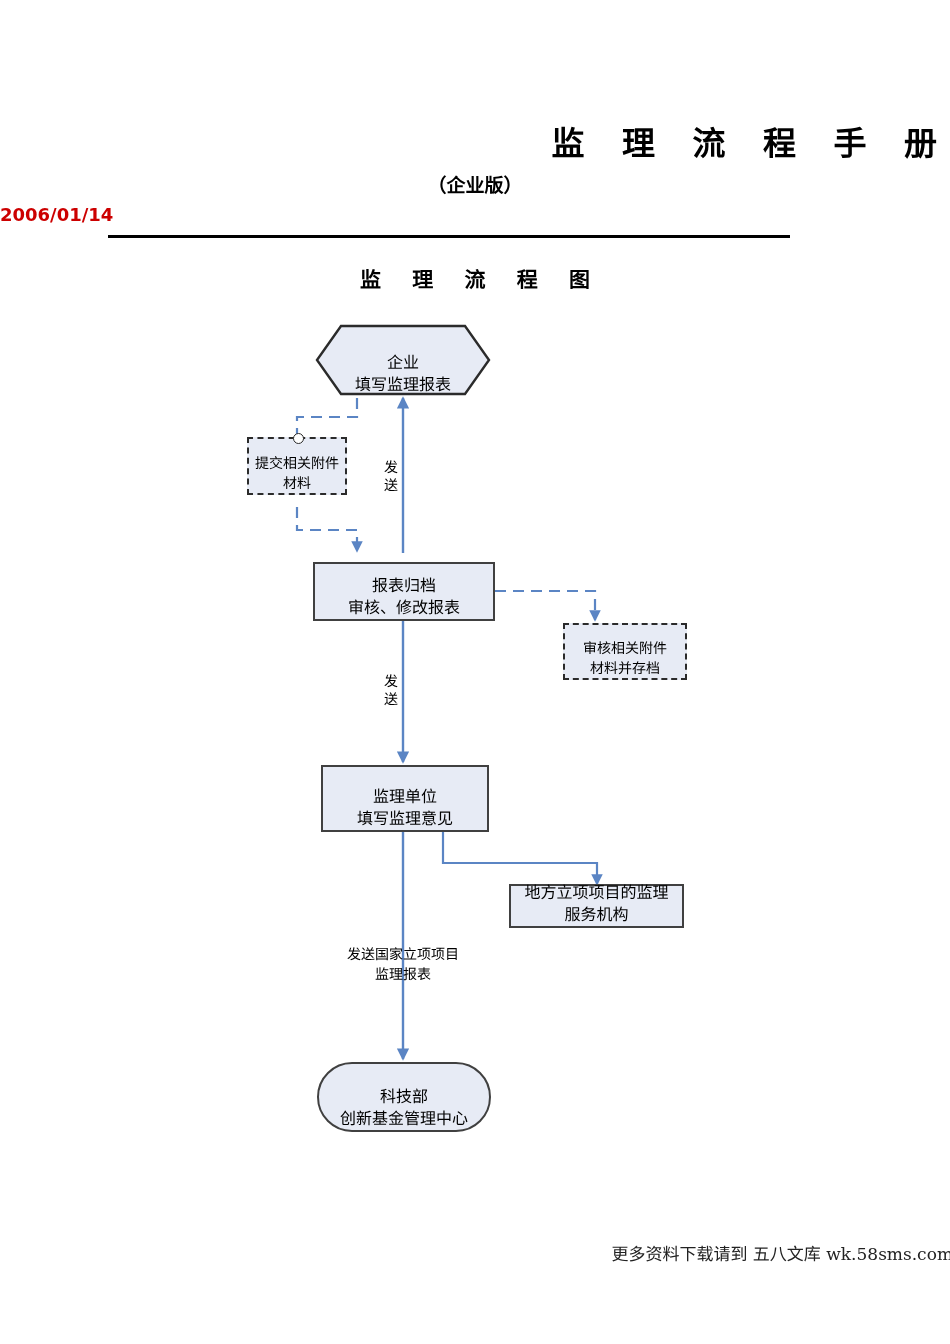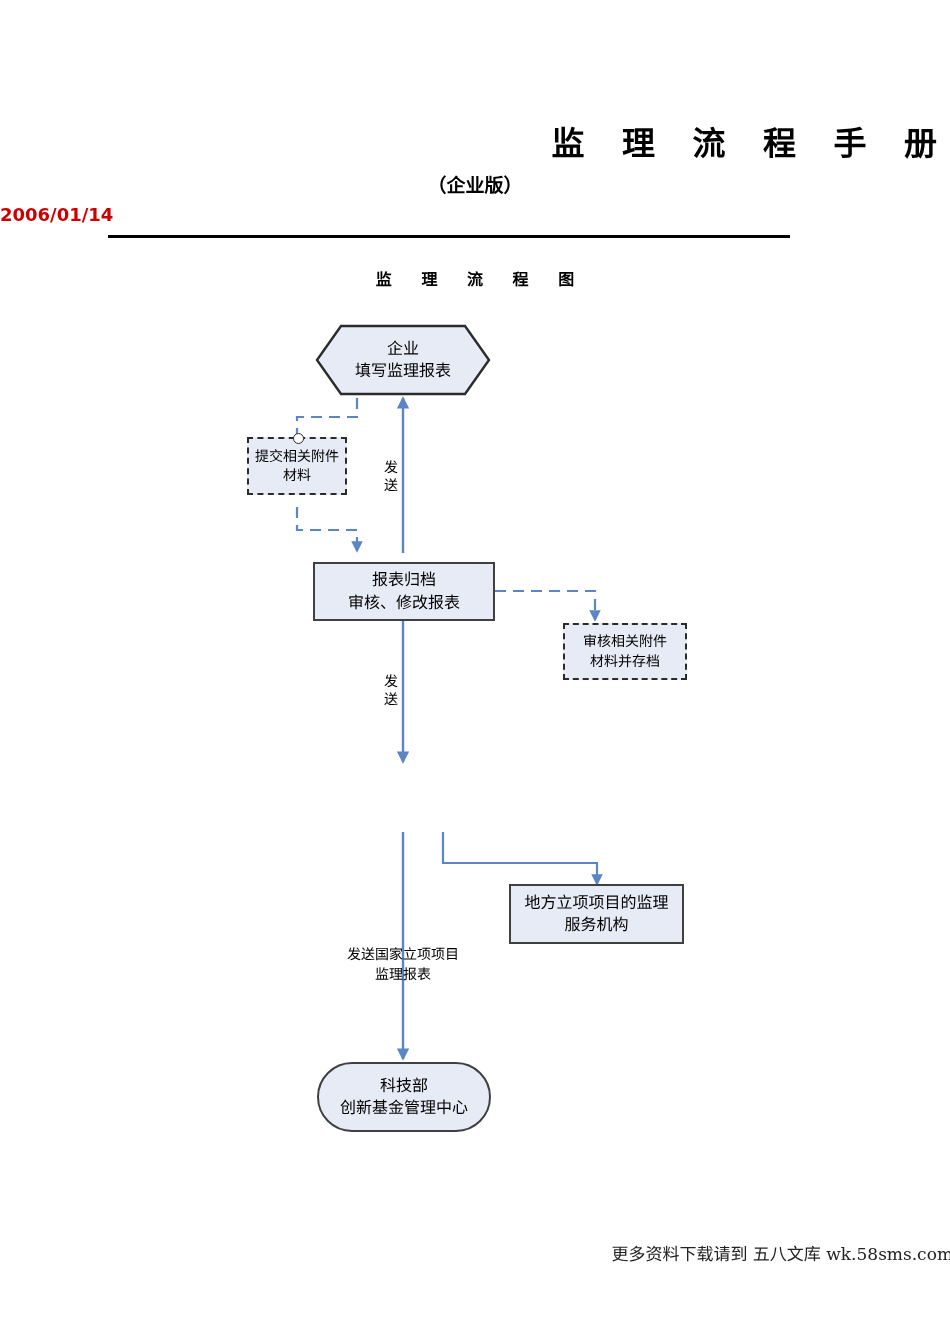--- a/index.html
+++ b/index.html
@@ -68,21 +68,21 @@
     border-top: 3px solid #000000;
   }
 
   
   #flow-title {
     position: absolute;
     left: 0;
     top: 265px;
     width: 950px;
     text-align: center;
-    font-size: 16px;
+    font-size: 21px;
     font-weight: bold;
     letter-spacing: 12px;
     text-indent: 12px;
     line-height: 30px;
   }
 
   #flowchart {
     position: absolute;
     left: 0;
     top: 0;
@@ -94,21 +94,21 @@
     left: 0;
     top: 0;
   }
 
   .node {
     position: absolute;
     box-sizing: border-box;
     display: flex;
     flex-direction: column;
     align-items: center;
-    justify-content: center;
+    justify-content: flex-end;
     text-align: center;
     background: #e7ebf5;
     color: #000000;
     line-height: 1.38;
     font-family: Liberation Serif, serif;
   }
   .node .line { display: block; white-space: nowrap; }
 
   
   .node.process {
@@ -234,22 +234,26 @@
   <div class="node process" style="left:313px; top:562px; width:182px; height:59px;">
     <span class="line">报表归档</span>
     <span class="line">审核、修改报表</span>
   </div>
 
   <div class="node note" style="left:563px; top:623px; width:124px; height:57px;">
     <span class="line">审核相关附件</span>
     <span class="line">材料并存档</span>
   </div>
 
-
-  <div class="node process" style="left:509px; top:884px; width:175px; height:60px;">
+  <div class="node process" style="left:321px; top:765px; width:168px; height:67px;">
+    <span class="line">监理单位</span>
+    <span class="line">填写监理意见</span>
+  </div>
+
+  <div class="node process" style="left:509px; top:884px; width:175px; height:44px;">
     <span class="line">地方立项项目的监理</span>
     <span class="line">服务机构</span>
   </div>
 
   <div class="node terminator" style="left:317px; top:1062px; width:174px; height:70px;">
     <span class="line">科技部</span>
     <span class="line">创新基金管理中心</span>
   </div>
 
   <div class="edge-label vertical-label" style="left:382px; top:458px;">发

